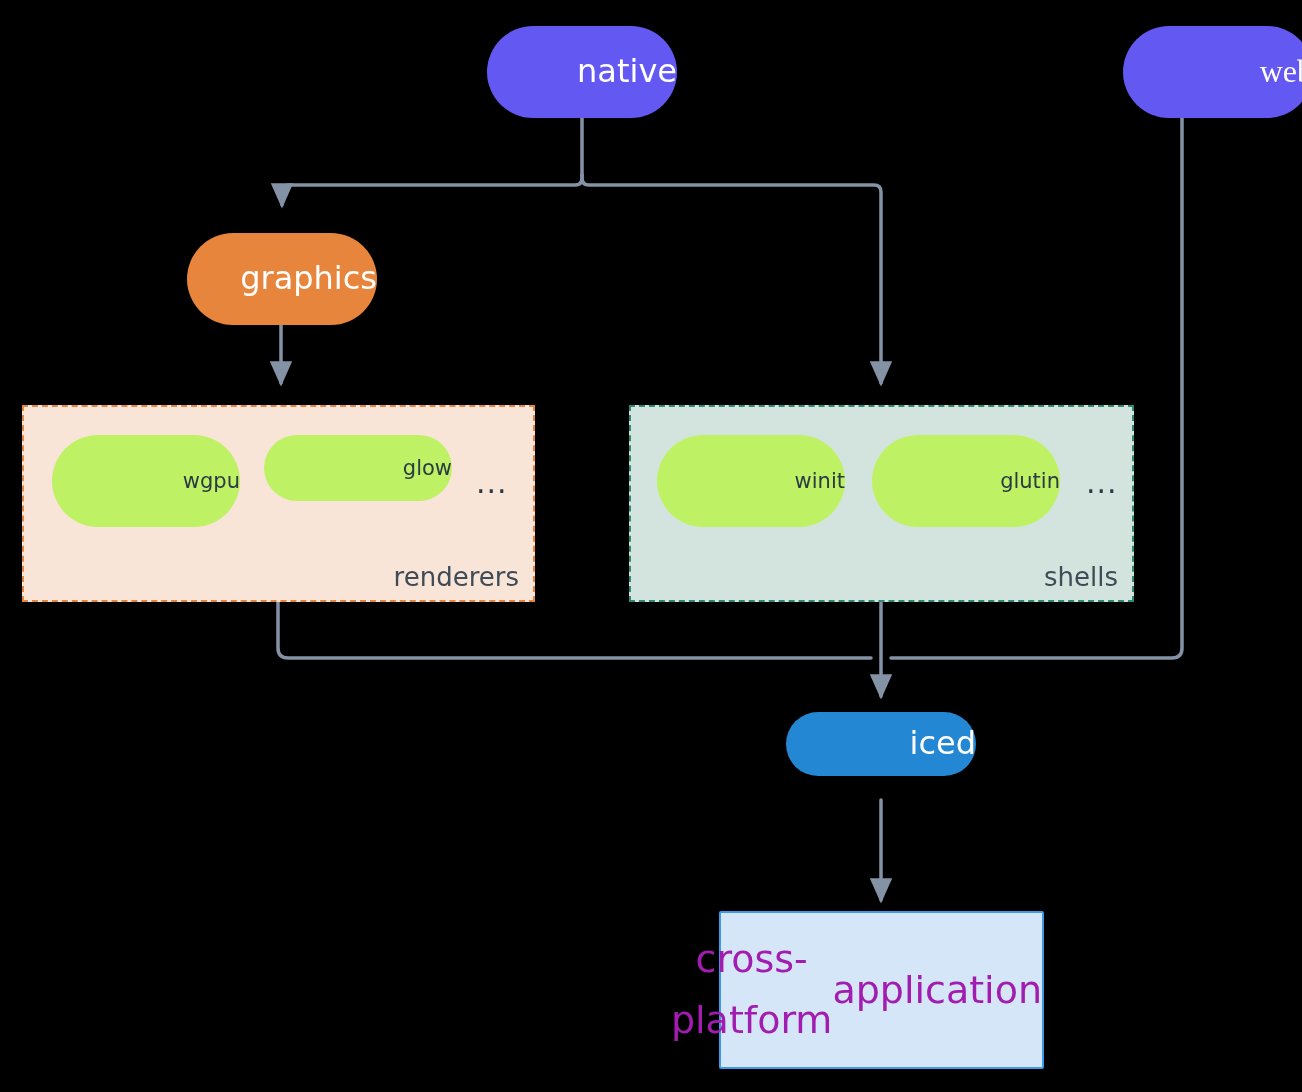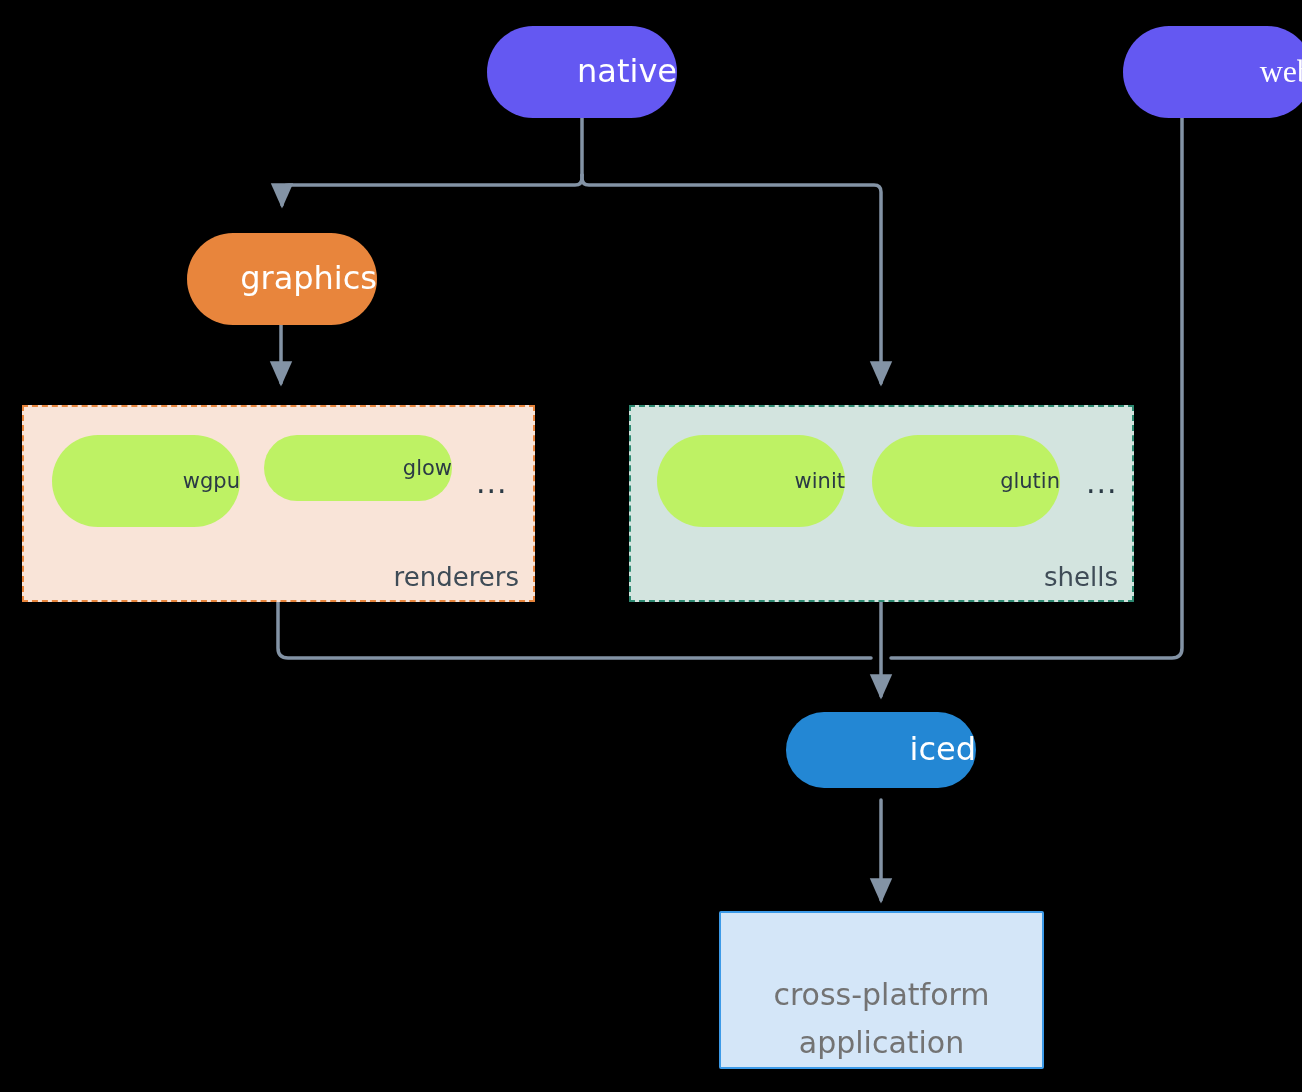--- a/index.html
+++ b/index.html
@@ -83,23 +83,23 @@
     position: absolute;
     font-size: 30px;
     color: #2b3a45;
     letter-spacing: 1px;
   }
   
   .rect {
     background: #d4e6f8;
     border: 2px solid #3c9ae8;
     border-radius: 2px;
-    color: #737373;
-    font-size: 30px;
-    flex-direction: column;
+    color: #a21caf;
+    font-size: 38px;
+    flex-direction: row;
     line-height: 1.6;
   }
 </style>
 </head>
 <body>
 
 <div id="stage">
 
   <svg id="edges" viewBox="0 0 1302 1092" xmlns="http://www.w3.org/2000/svg">
     <defs>
@@ -160,21 +160,21 @@
 
     <div class="node stadium leaf" style="left:241px; top:28px; width:188px; height:92px;">
       <span>glutin</span>
     </div>
 
     <span class="ellipsis" style="left:455px; top:58px;">...</span>
 
     <span class="group-label">shells</span>
   </div>
 
-  <div class="node stadium node-iced" style="left:786px; top:712px; width:190px; height:76px;">
+  <div class="node stadium node-iced" style="left:786px; top:712px; width:190px; height:64px;">
     <span>iced</span>
   </div>
 
   <div class="node rect" style="left:719px; top:911px; width:325px; height:158px;">
     <span>cross-platform</span>
     <span>application</span>
   </div>
 
 </div>
 

